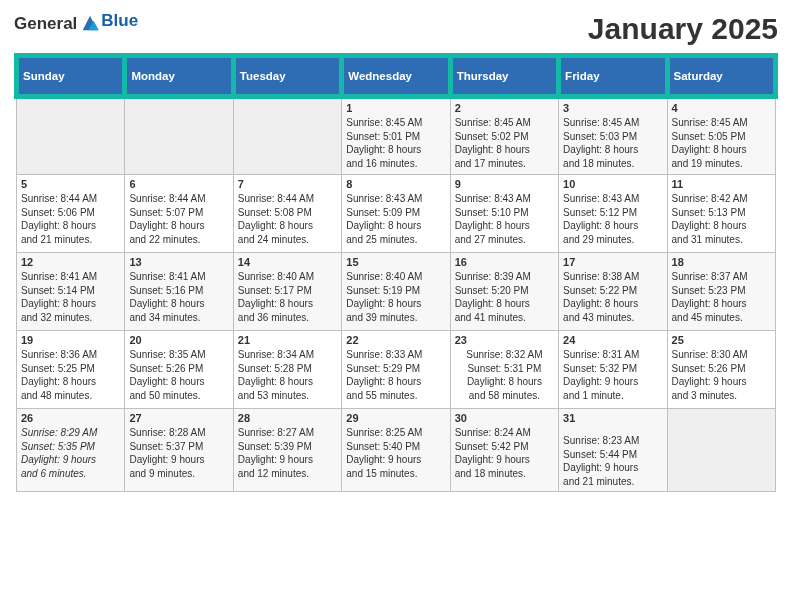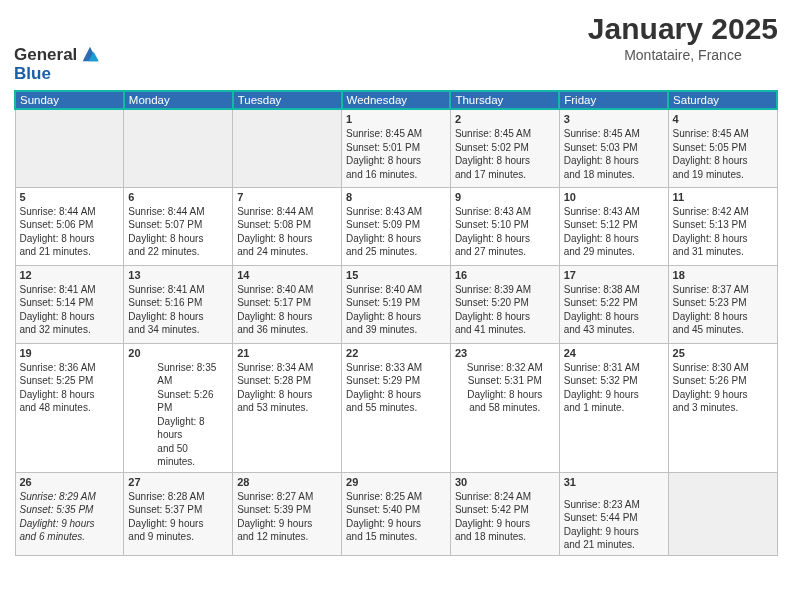--- a/index.html
+++ b/index.html
@@ -38,22 +38,20 @@
       color: #1a5fa8;
       line-height: 1;
     }
     .logo-icon {
       width: 22px;
       height: 22px;
       margin-left: 2px;
     }
     .logo-wrapper {
       display: flex;
-      flex-direction: column;
-      margin-top: 31px;
     }
     .logo-row {
       display: flex;
       align-items: center;
     }
     .title-section {
       text-align: center;
     }
     .month-title {
       font-size: 30px;
@@ -68,24 +66,24 @@
     }
     table {
       width: 100%;
       border-collapse: collapse;
       table-layout: fixed;
     }
     thead tr th {
       background-color: #2e6db4;
       color: #fff;
       font-size: 11.5px;
-      font-weight: normal;
-      padding: 2px 4px;
+      font-weight: bold;
+      padding: 12px 4px;
       text-align: left;
-      border: 2px solid #14b8a6;
+      border: 5px solid #14b8a6;
     }
     tbody tr td {
       border: 1px solid #c0c0c0;
       vertical-align: top;
       padding: 3px 4px;
       font-size: 9.5px;
       color: #333;
       height: 78px;
       background: #fff;
     }
@@ -123,21 +121,20 @@
           <svg class="logo-icon" viewBox="0 0 30 30">
             <polygon points="5,25 15,5 25,25" fill="#2e6db4"></polygon>
             <polygon points="13,25 20,12 27,25" fill="#1a9fd4"></polygon>
           </svg>
         </div>
         <span class="logo-text-blue">Blue</span>
       </div>
     </div>
     <div class="title-section">
       <div class="month-title">January 2025</div>
-      <div class="location">Montataire, France</div>
     </div>
   </div>
 
   <table>
     <thead>
       <tr>
         <th>Sunday</th>
         <th>Monday</th>
         <th>Tuesday</th>
         <th>Wednesday</th>
@@ -285,21 +282,21 @@
         <tr>
           <td>
             <span class="day-number">19</span>
             <div class="cell-content" style="white-space: pre-line;">Sunrise: 8:36 AM
 Sunset: 5:25 PM
 Daylight: 8 hours
 and 48 minutes.</div>
           </td>
           <td>
             <span class="day-number">20</span>
-            <div class="cell-content" style="white-space: pre-line; margin-left: 29px;">Sunrise: 8:35 AM
+            <div class="cell-content" style="white-space: pre-line;">Sunrise: 8:35 AM
 Sunset: 5:26 PM
 Daylight: 8 hours
 and 50 minutes.</div>
           </td>
           <td>
             <span class="day-number">21</span>
             <div class="cell-content" style="white-space: pre-line;">Sunrise: 8:34 AM
 Sunset: 5:28 PM
 Daylight: 8 hours
 and 53 minutes.</div>

